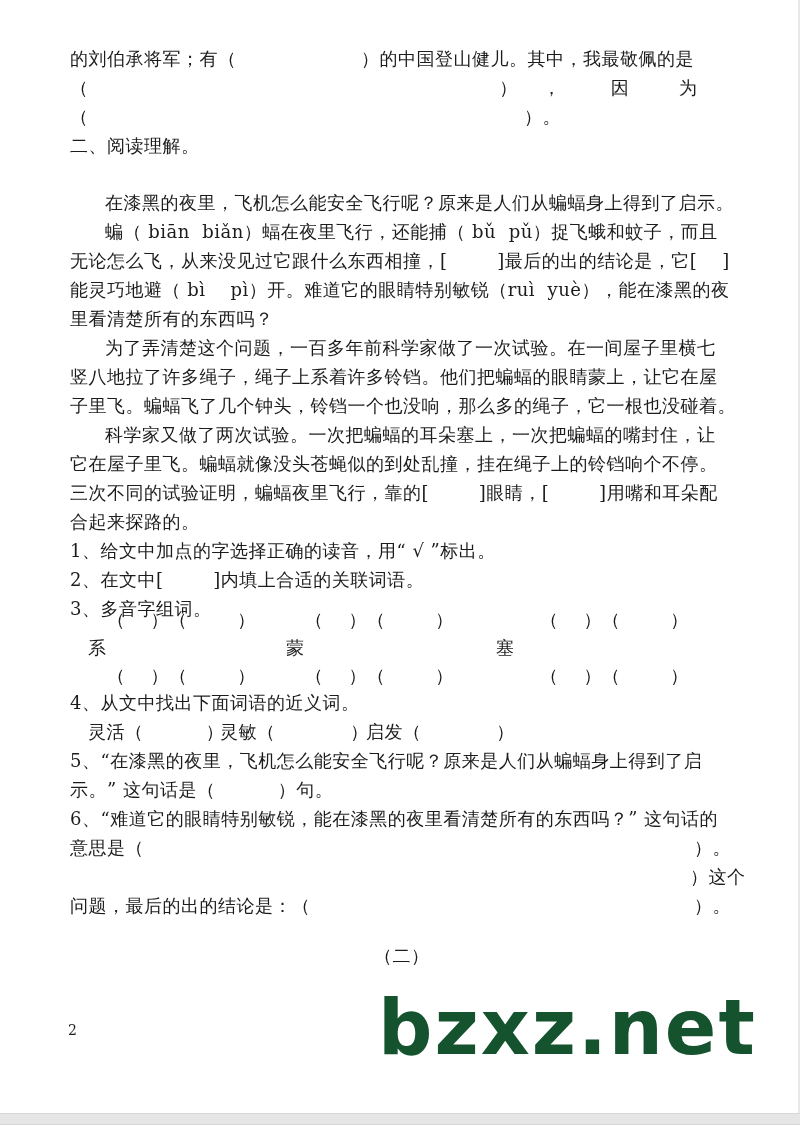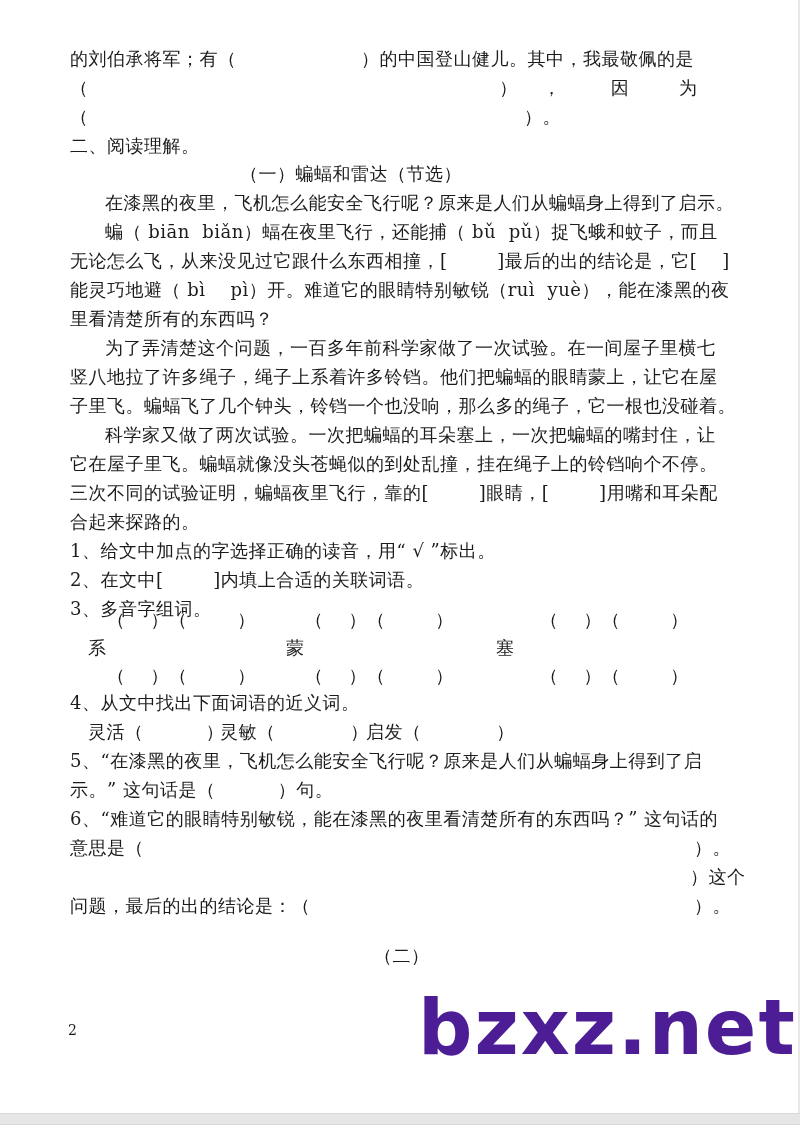--- a/index.html
+++ b/index.html
@@ -8,36 +8,35 @@
     font-family: "DejaVu Serif", "Liberation Serif", serif; color: #1c1c1c;
   }
   .page { position: absolute; left: 0; top: 0; width: 800px; height: 886px; background: #fff; }
   .line { position: absolute; left: 70px; font-size: 18px; line-height: 22px; white-space: pre; letter-spacing: 0.5px; }
   .ind { left: 105px; }
   .bottom-strip { position: absolute; left: 0; top: 1113px; width: 800px; height: 10px; background: #e6e6e6; border-top: 1px solid #d8d8d8; border-bottom: 1px solid #d8d8d8; }
   .below { position: absolute; left: 0; top: 1125px; width: 800px; height: 9px; background: #fff; }
   .right-edge { position: absolute; right: 0; top: 0; width: 2px; height: 1113px; background: #e8e8e8; }
   .watermark {
     position: absolute; left: 378px; top: 990px; font-family: "DejaVu Sans", sans-serif;
-    font-weight: bold; font-size: 76px; color: #4c1d95; letter-spacing: 2px; line-height: 76px; margin-left: 40px;
+    font-weight: bold; font-size: 76px; color: #14532d; letter-spacing: 2px; line-height: 76px;
   }
   .pagenum { position: absolute; left: 68px; top: 1022px; font-size: 14px; }
 </style>
 </head>
 <body>
 
 <div class="page">
   <div class="right-edge"></div>
 
   <div class="line" style="top:48px">的刘伯承将军；有（                    ）的中国登山健儿。其中，我最敬佩的是</div>
   <div class="line" style="top:77px">（                                                                  ）    ，        因        为</div>
   <div class="line" style="top:106px">（                                                                      ）。</div>
   <div class="line" style="top:135px">二、阅读理解。</div>
 
-  <div class="line" style="top:163px; left:240px">（一）蝙蝠和雷达（节选）</div>
 
   <div class="line ind" style="top:192px">在漆黑的夜里，飞机怎么能安全飞行呢？原来是人们从蝙蝠身上得到了启示。</div>
 
   <div class="line ind" style="top:221px">蝙（ biān  biǎn）蝠在夜里飞行，还能捕（ bǔ  pǔ）捉飞蛾和蚊子，而且</div>
   <div class="line" style="top:250px">无论怎么飞，从来没见过它跟什么东西相撞，[        ]最后的出的结论是，它[    ]</div>
   <div class="line" style="top:279px">能灵巧地避（ bì    pì）开。难道它的眼睛特别敏锐（ruì  yuè），能在漆黑的夜</div>
   <div class="line" style="top:308px">里看清楚所有的东西吗？</div>
 
   <div class="line ind" style="top:337px">为了弄清楚这个问题，一百多年前科学家做了一次试验。在一间屋子里横七</div>
   <div class="line" style="top:366px">竖八地拉了许多绳子，绳子上系着许多铃铛。他们把蝙蝠的眼睛蒙上，让它在屋</div>

